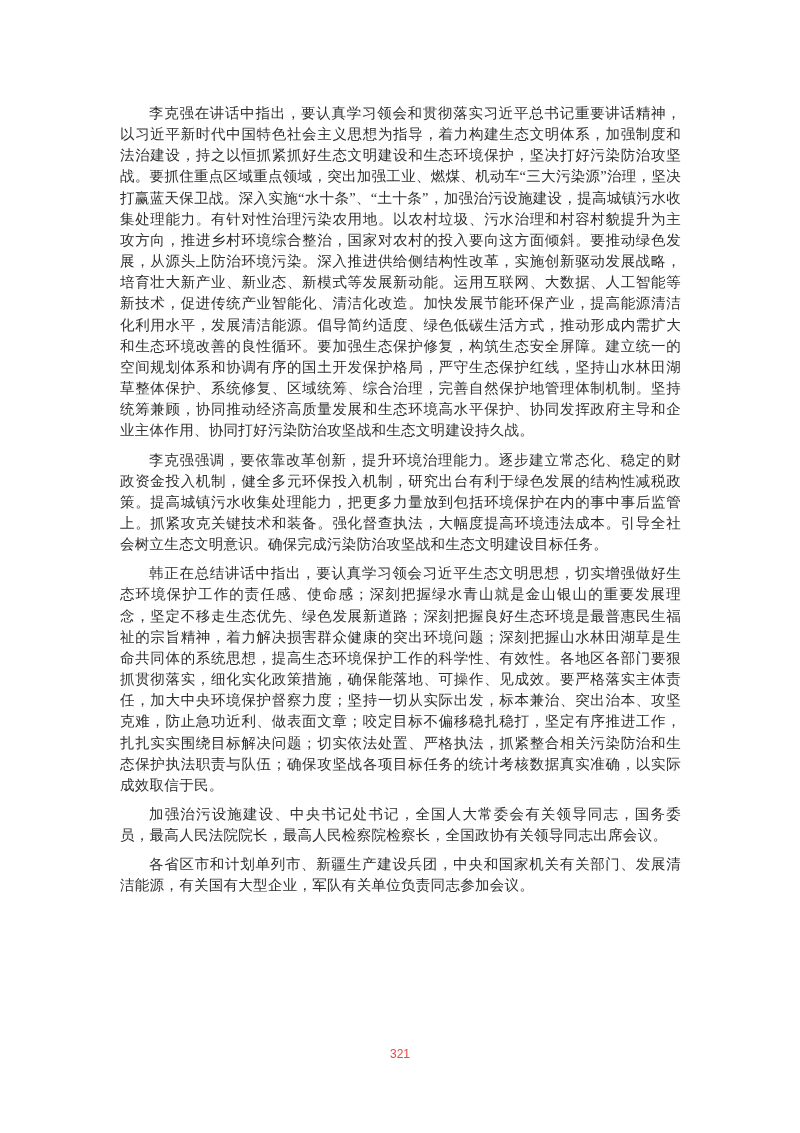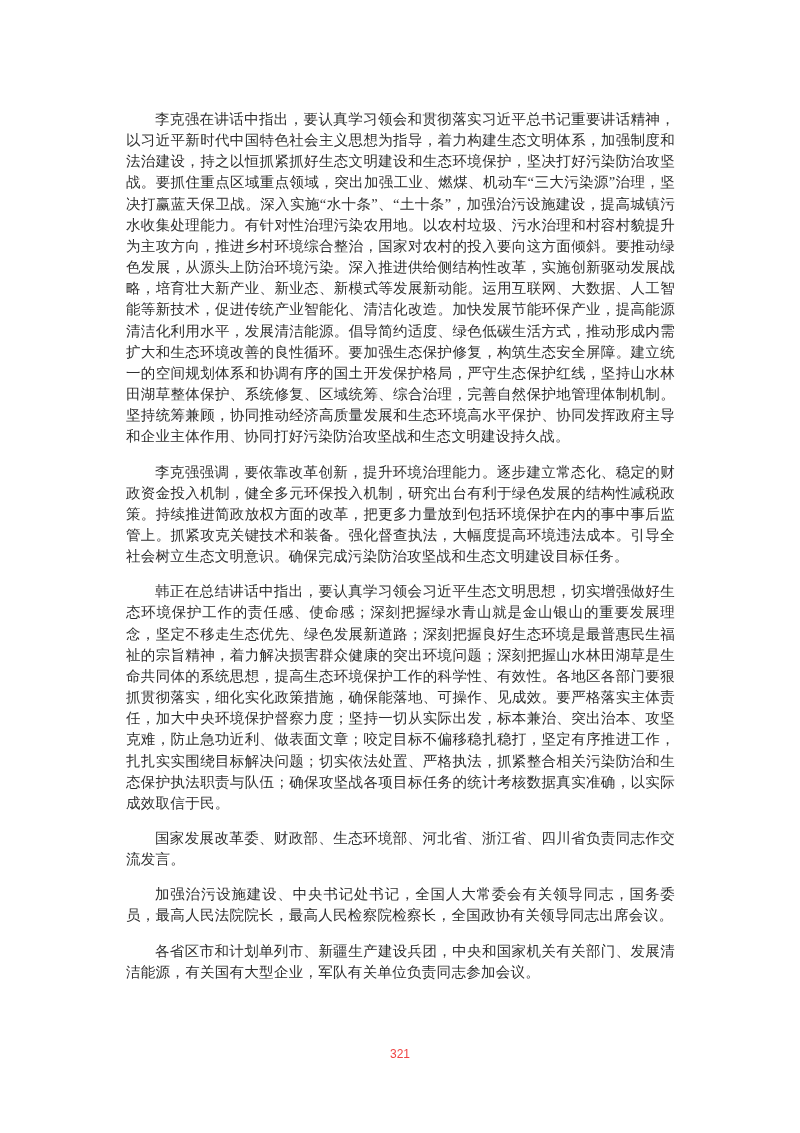--- a/index.html
+++ b/index.html
@@ -21,39 +21,38 @@
     top: 95px;
     width: 577px;
     color: #2f2f2f;
     font-size: 14.5px;
     line-height: 21.15px;
     text-align: justify;
     letter-spacing: 0.02em;
   }
   .document-body p {
     text-indent: 2em;
-    margin: 14px;
+    margin: 8px;
   }
   .page-number {
     position: absolute;
     top: 1047px;
     left: 0;
     width: 100%;
     text-align: center;
     color: #ef4444;
     font-size: 12px;
     font-family: "Liberation Sans", "DejaVu Sans", sans-serif;
   }
 </style>
 </head>
 <body>
 
 <div class="page">
   <div class="document-body">
     <p>李克强在讲话中指出，要认真学习领会和贯彻落实习近平总书记重要讲话精神，以习近平新时代中国特色社会主义思想为指导，着力构建生态文明体系，加强制度和法治建设，持之以恒抓紧抓好生态文明建设和生态环境保护，坚决打好污染防治攻坚战。要抓住重点区域重点领域，突出加强工业、燃煤、机动车“三大污染源”治理，坚决打赢蓝天保卫战。深入实施“水十条”、“土十条”，加强治污设施建设，提高城镇污水收集处理能力。有针对性治理污染农用地。以农村垃圾、污水治理和村容村貌提升为主攻方向，推进乡村环境综合整治，国家对农村的投入要向这方面倾斜。要推动绿色发展，从源头上防治环境污染。深入推进供给侧结构性改革，实施创新驱动发展战略，培育壮大新产业、新业态、新模式等发展新动能。运用互联网、大数据、人工智能等新技术，促进传统产业智能化、清洁化改造。加快发展节能环保产业，提高能源清洁化利用水平，发展清洁能源。倡导简约适度、绿色低碳生活方式，推动形成内需扩大和生态环境改善的良性循环。要加强生态保护修复，构筑生态安全屏障。建立统一的空间规划体系和协调有序的国土开发保护格局，严守生态保护红线，坚持山水林田湖草整体保护、系统修复、区域统筹、综合治理，完善自然保护地管理体制机制。坚持统筹兼顾，协同推动经济高质量发展和生态环境高水平保护、协同发挥政府主导和企业主体作用、协同打好污染防治攻坚战和生态文明建设持久战。</p>
-    <p>李克强强调，要依靠改革创新，提升环境治理能力。逐步建立常态化、稳定的财政资金投入机制，健全多元环保投入机制，研究出台有利于绿色发展的结构性减税政策。持续推进简政放权方面的改革，把更多力量放到包括环境保护在内的事中事后监管上。抓紧攻克关键技术和装备。强化督查执法，大幅度提高环境违法成本。引导全社会树立生态文明意识。确保完成污染防治攻坚战和生态文明建设目标任务。</p>
+    <p>李克强强调，要依靠改革创新，提升环境治理能力。逐步建立常态化、稳定的财政资金投入机制，健全多元环保投入机制，研究出台有利于绿色发展的结构性减税政策。提高城镇污水收集处理能力，把更多力量放到包括环境保护在内的事中事后监管上。抓紧攻克关键技术和装备。强化督查执法，大幅度提高环境违法成本。引导全社会树立生态文明意识。确保完成污染防治攻坚战和生态文明建设目标任务。</p>
     <p>韩正在总结讲话中指出，要认真学习领会习近平生态文明思想，切实增强做好生态环境保护工作的责任感、使命感；深刻把握绿水青山就是金山银山的重要发展理念，坚定不移走生态优先、绿色发展新道路；深刻把握良好生态环境是最普惠民生福祉的宗旨精神，着力解决损害群众健康的突出环境问题；深刻把握山水林田湖草是生命共同体的系统思想，提高生态环境保护工作的科学性、有效性。各地区各部门要狠抓贯彻落实，细化实化政策措施，确保能落地、可操作、见成效。要严格落实主体责任，加大中央环境保护督察力度；坚持一切从实际出发，标本兼治、突出治本、攻坚克难，防止急功近利、做表面文章；咬定目标不偏移稳扎稳打，坚定有序推进工作，扎扎实实围绕目标解决问题；切实依法处置、严格执法，抓紧整合相关污染防治和生态保护执法职责与队伍；确保攻坚战各项目标任务的统计考核数据真实准确，以实际成效取信于民。</p>
-    <p>国家发展改革委、财政部、生态环境部、河北省、浙江省、四川省负责同志作交流发言。</p>
     <p>加强治污设施建设、中央书记处书记，全国人大常委会有关领导同志，国务委员，最高人民法院院长，最高人民检察院检察长，全国政协有关领导同志出席会议。</p>
     <p>各省区市和计划单列市、新疆生产建设兵团，中央和国家机关有关部门、发展清洁能源，有关国有大型企业，军队有关单位负责同志参加会议。</p>
   </div>
   <div class="page-number">321</div>
 </div>
 
 </body></html>

